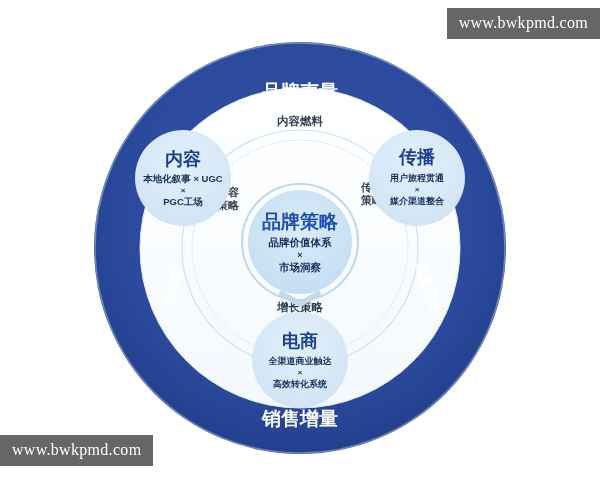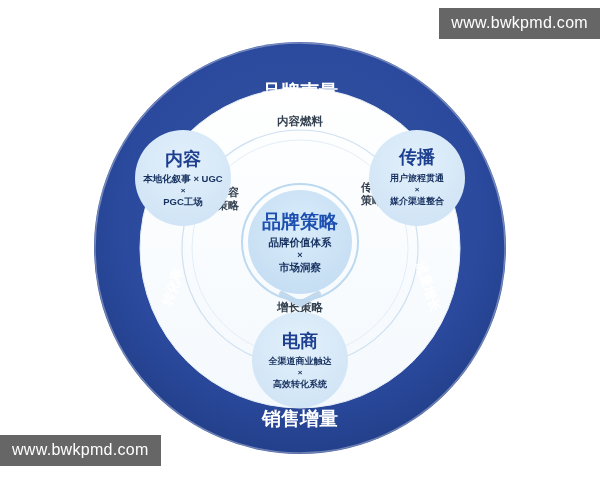--- a/index.html
+++ b/index.html
@@ -14,21 +14,21 @@
   svg.diagram{position:absolute;left:0;top:0;width:600px;height:480px;}
 
   
   .watermark{
     position:absolute;
     background:#666666;
     color:#ffffff;
     font-size:16px;
     letter-spacing:0.3px;
     padding:7px 12px 8px 12px;
-    font-family:Liberation Sans, sans-serif;
+    font-family:Liberation Serif, serif;
     white-space:nowrap;
     line-height:1;
   }
   .wm-topright{right:0;top:8px;}
   .wm-bottomleft{left:0;bottom:14px;}
 
   
   .t-title{font-family:"Liberation Sans","DejaVu Sans",sans-serif;font-weight:bold;fill:#ffffff;}
   .t-ringlabel{font-family:"Liberation Sans","DejaVu Sans",sans-serif;font-weight:bold;fill:#ffffff;}
   .t-ringsmall{font-family:"Liberation Sans","DejaVu Sans",sans-serif;font-weight:bold;fill:#ffffff;}

